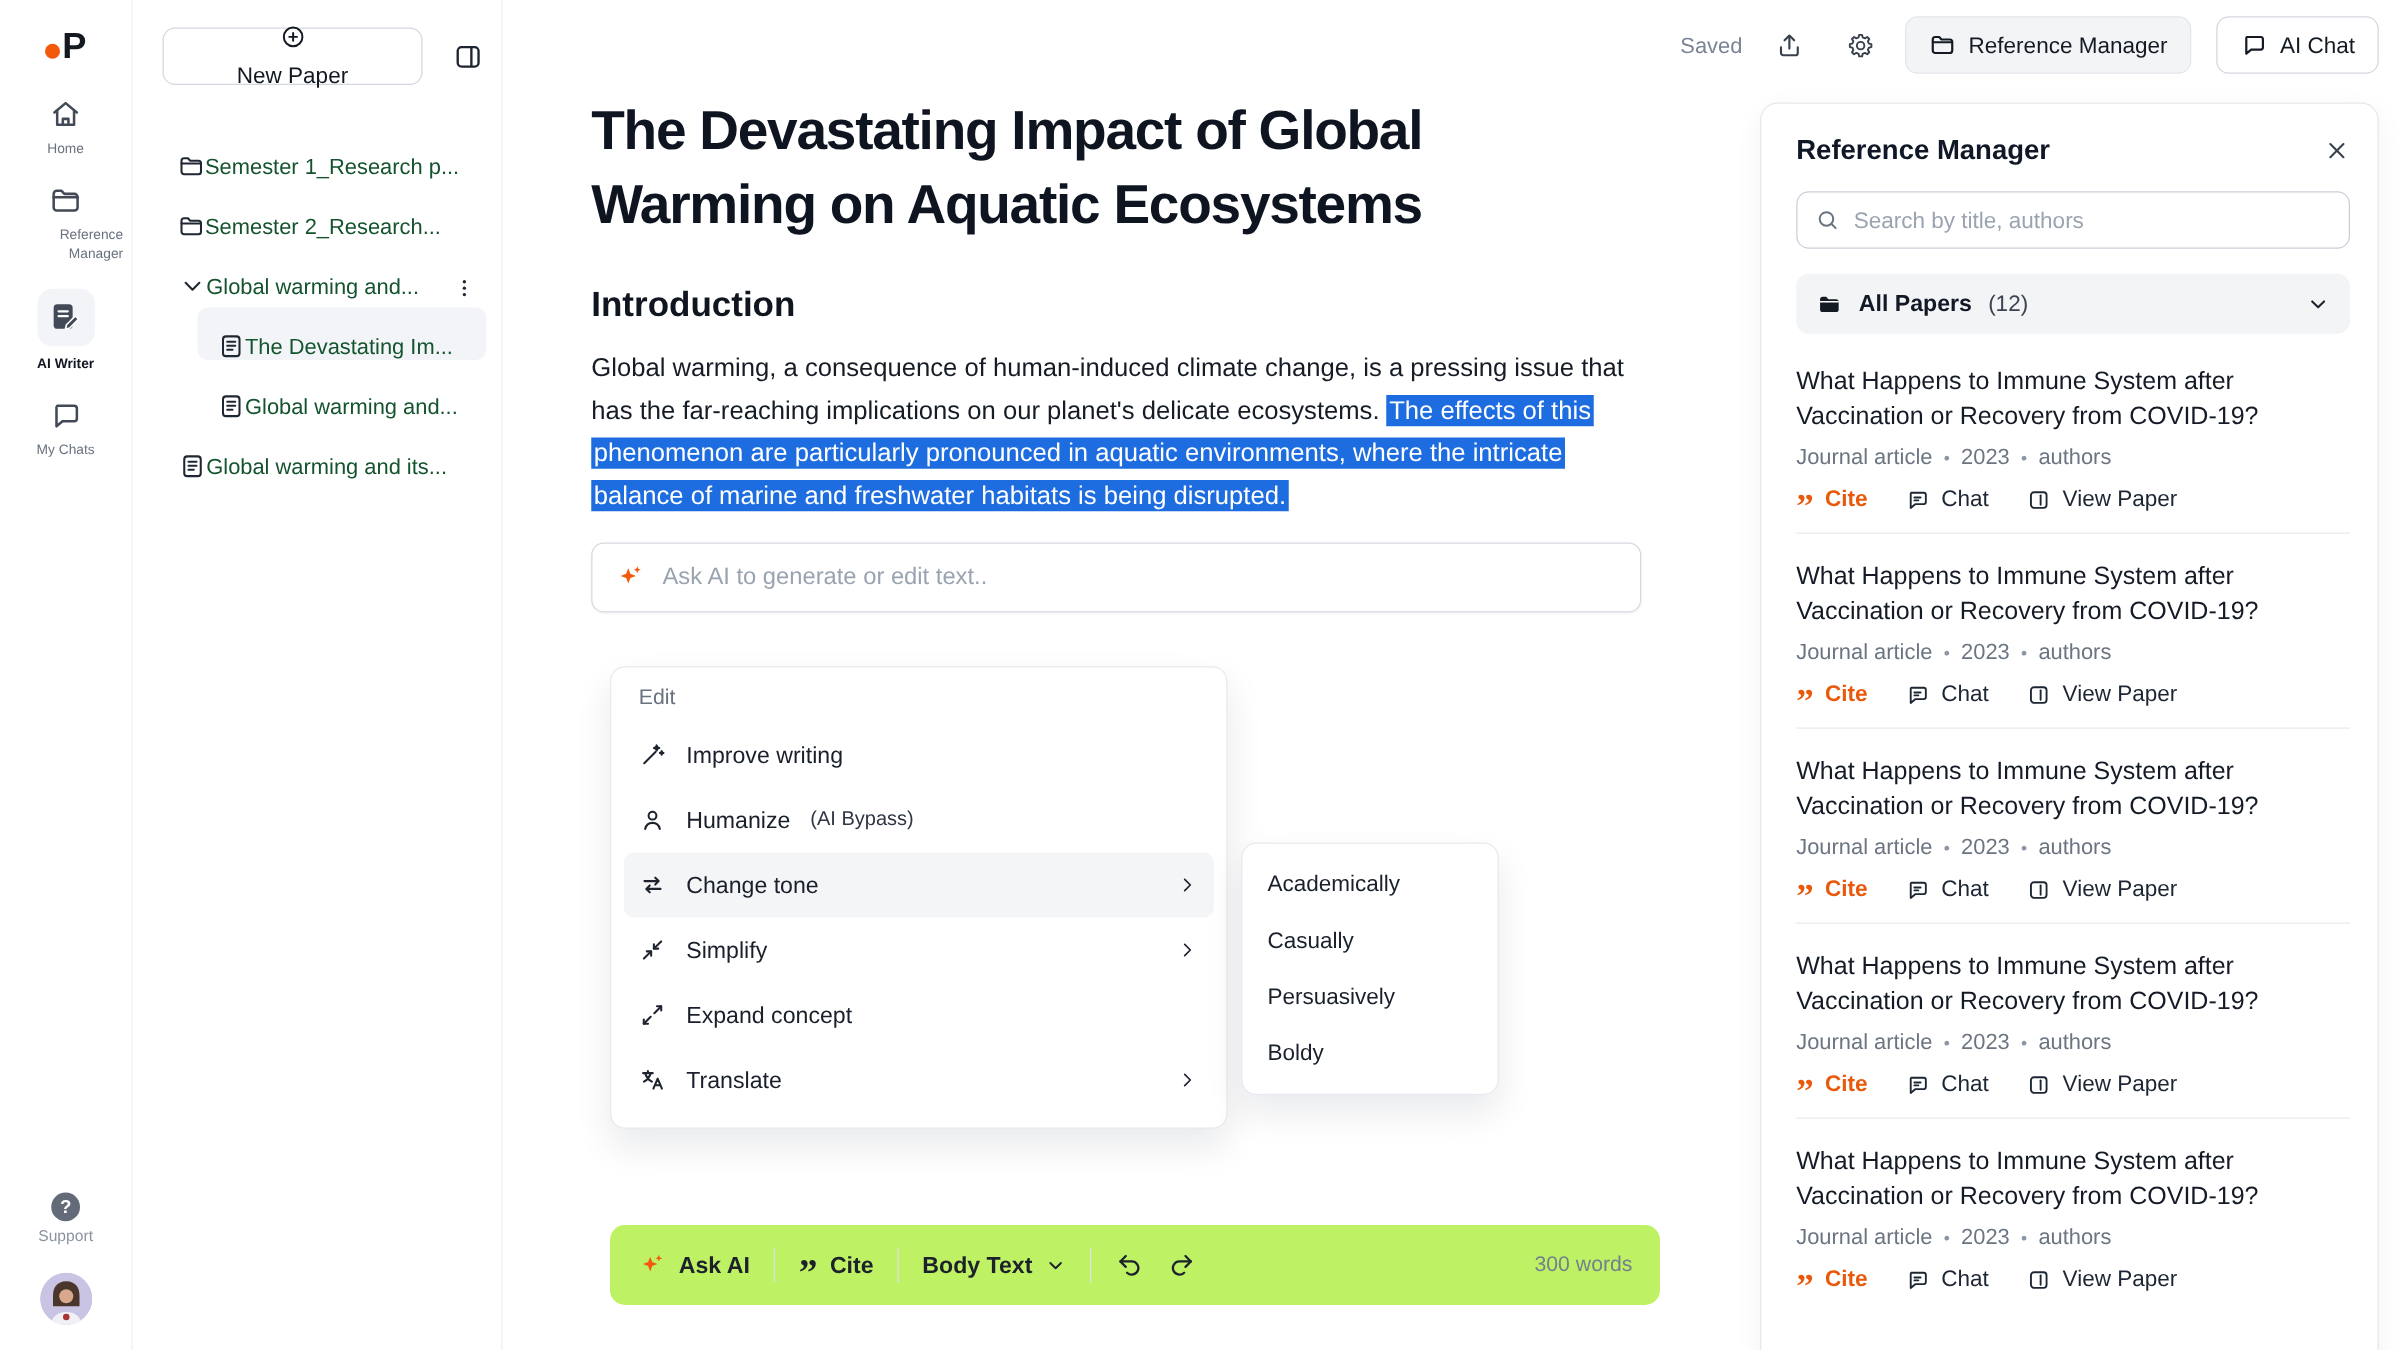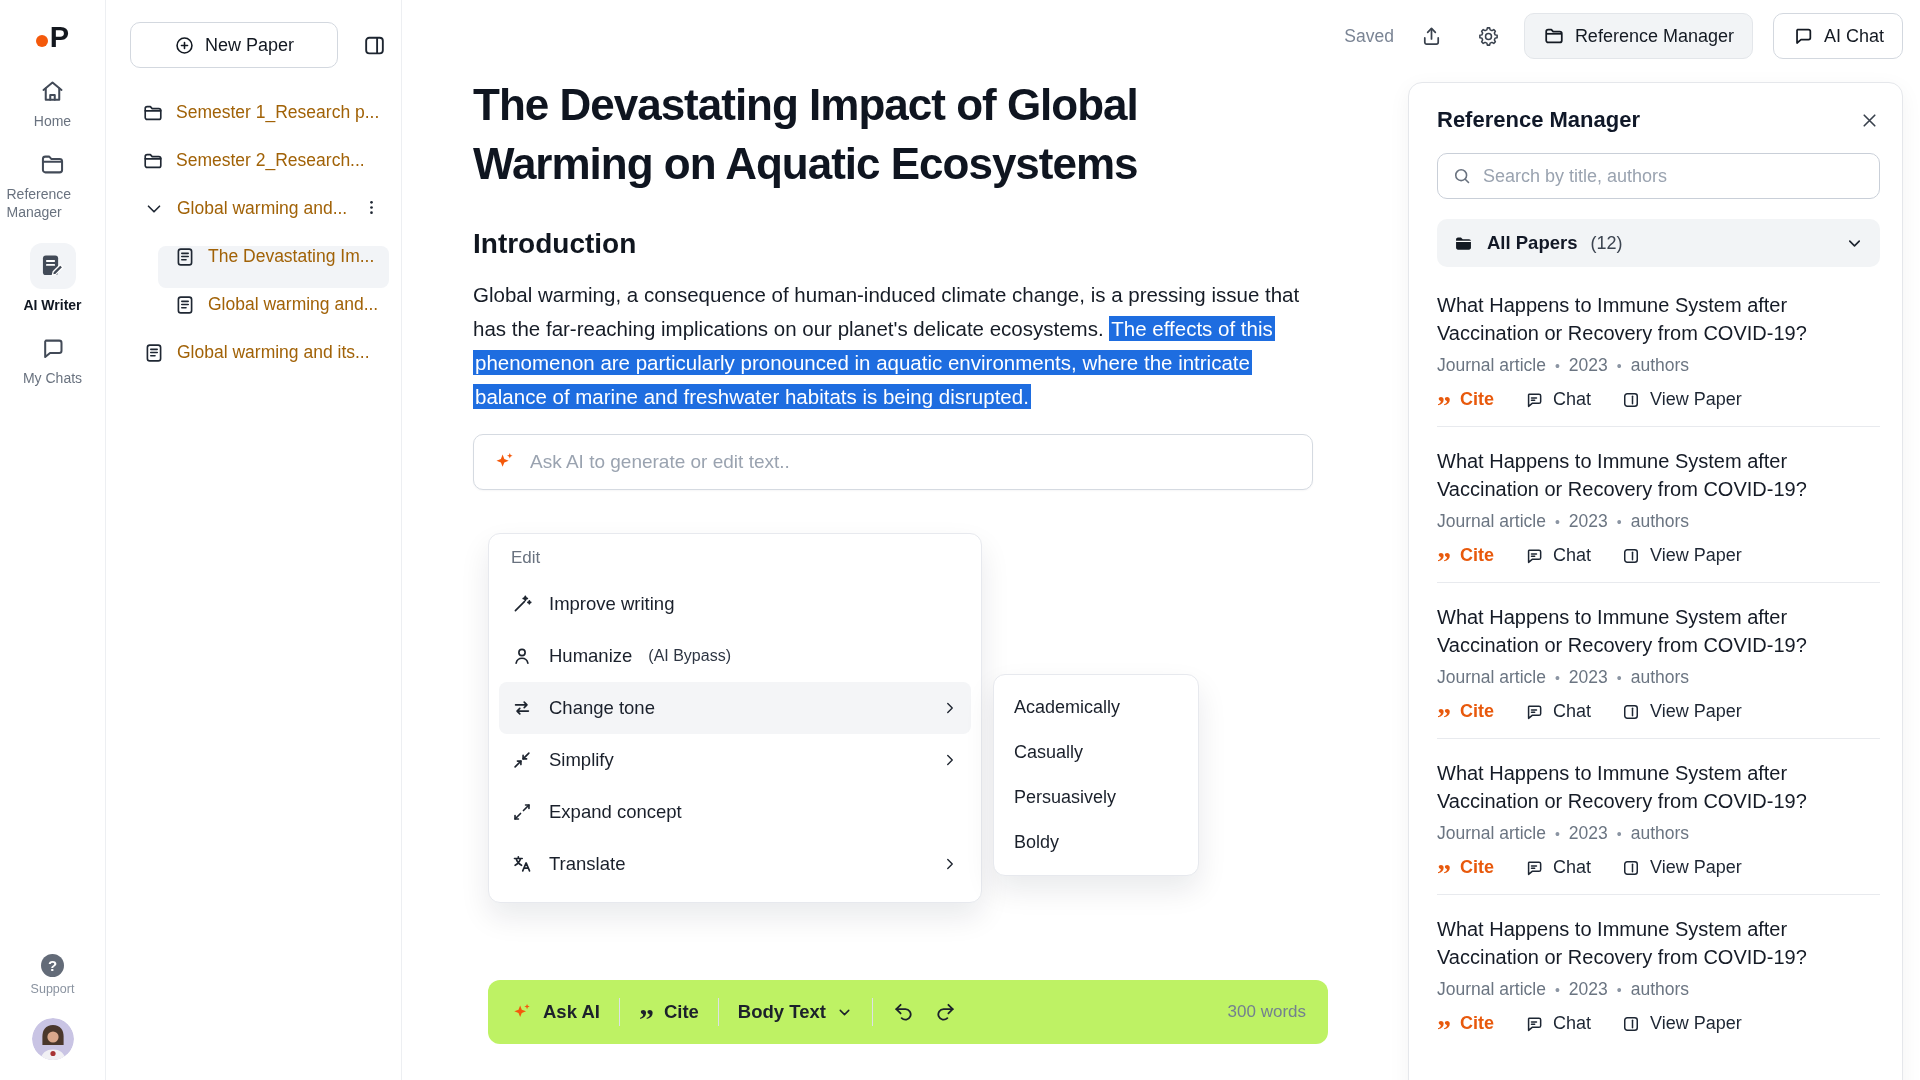--- a/index.html
+++ b/index.html
@@ -16,43 +16,43 @@
   .iconbar{ position:absolute; left:0; top:0; bottom:0; width:106px;
     border-right:1px solid #edeff2; display:flex; flex-direction:column; align-items:center; }
   .logo{ margin-top:16px; display:flex; align-items:flex-end; gap:2px; height:36px; }
   .logo .dot{ width:12px; height:12px; border-radius:50%; background:var(--orange); margin-bottom:5px; }
   .logo .p{ font-size:29px; font-weight:800; color:#14181f; line-height:1; }
   .rail-nav{ margin-top:26px; display:flex; flex-direction:column; align-items:center; width:100%; }
   .rail-item{ display:flex; flex-direction:column; align-items:center; gap:7px; margin-bottom:21px;
     width:100%; cursor:pointer; }
   .rail-item .ricon{ color:#424a57; display:flex; }
   .rail-item .ricon svg{ width:27px; height:27px; }
-  .rail-item .rlabel{ font-size:14px; color:#69727f; text-align:left; line-height:1.3; max-width:92px; }
+  .rail-item .rlabel{ font-size:11px; color:#69727f; text-align:right; line-height:1.3; max-width:92px; }
   .rail-item.active .ricobox{ width:46px; height:46px; border-radius:12px; background:#f2f4f7;
     display:flex; align-items:center; justify-content:center; }
   .rail-item.active .rlabel{ color:#101722; font-weight:600; }
   .rail-bottom{ margin-top:auto; display:flex; flex-direction:column; align-items:center; }
   .support-q{ width:23px; height:23px; border-radius:50%; background:#636b78; color:#fff;
     font-weight:700; font-size:15px; display:flex; align-items:center; justify-content:center; }
   .support-label{ font-size:12.5px; color:#8a93a0; margin-top:5px; }
   .avatar{ width:42px; height:42px; border-radius:50%; overflow:hidden; margin:22px 0 20px; }
 
   
   .treepanel{ position:absolute; left:106px; top:0; bottom:0; width:296px;
     border-right:1px solid #edeff2; padding:22px 12px 0 12px; }
   .tree-top{ display:flex; align-items:center; justify-content:space-between; padding:0 2px 0 12px; }
   .newpaper{ height:46px; width:208px; border:1px solid #d3d8df; border-radius:10px; background:#fff;
     display:flex; align-items:center; justify-content:center; gap:10px; font-size:18px; font-weight:500;
-    color:#121821; cursor:pointer; }
+    color:#121821; cursor:pointer;flex-direction:column; }
   .newpaper svg{ width:21px; height:21px; }
   .collapse-btn{ color:#1d2530; display:flex; cursor:pointer; }
   .collapse-btn svg{ width:25px; height:25px; }
   .tree{ margin-top:34px; }
-  .trow{ display:flex; align-items:flex-start; gap:12px; height:42px; margin-bottom:6px; border-radius:8px;
-    font-size:17.5px; color:#a16207; padding-right:8px; cursor:pointer; }
+  .trow{ display:flex; align-items:flex-end; height:42px; margin-bottom:6px; border-radius:8px;
+    font-size:17.5px; color:#14532d; padding-right:8px; cursor:pointer; }
   .trow svg{ width:22px; height:22px; flex:0 0 auto; color:#1f2733; }
   .trow .tlabel{ white-space:nowrap; overflow:hidden; }
   .trow.selected{ background:#f2f4f7; }
   .trow .kebab{ margin-left:auto; color:#343b46; }
   .trow .kebab svg{ width:19px; height:19px; }
 
   
   .topbar{ position:absolute; top:12px; right:17px; height:48px; display:flex; align-items:center; z-index:30; }
   .saved{ font-size:17.5px; color:#7a8494; margin-right:26px; }
   .tb-icon{ color:#39414d; display:flex; cursor:pointer; }

